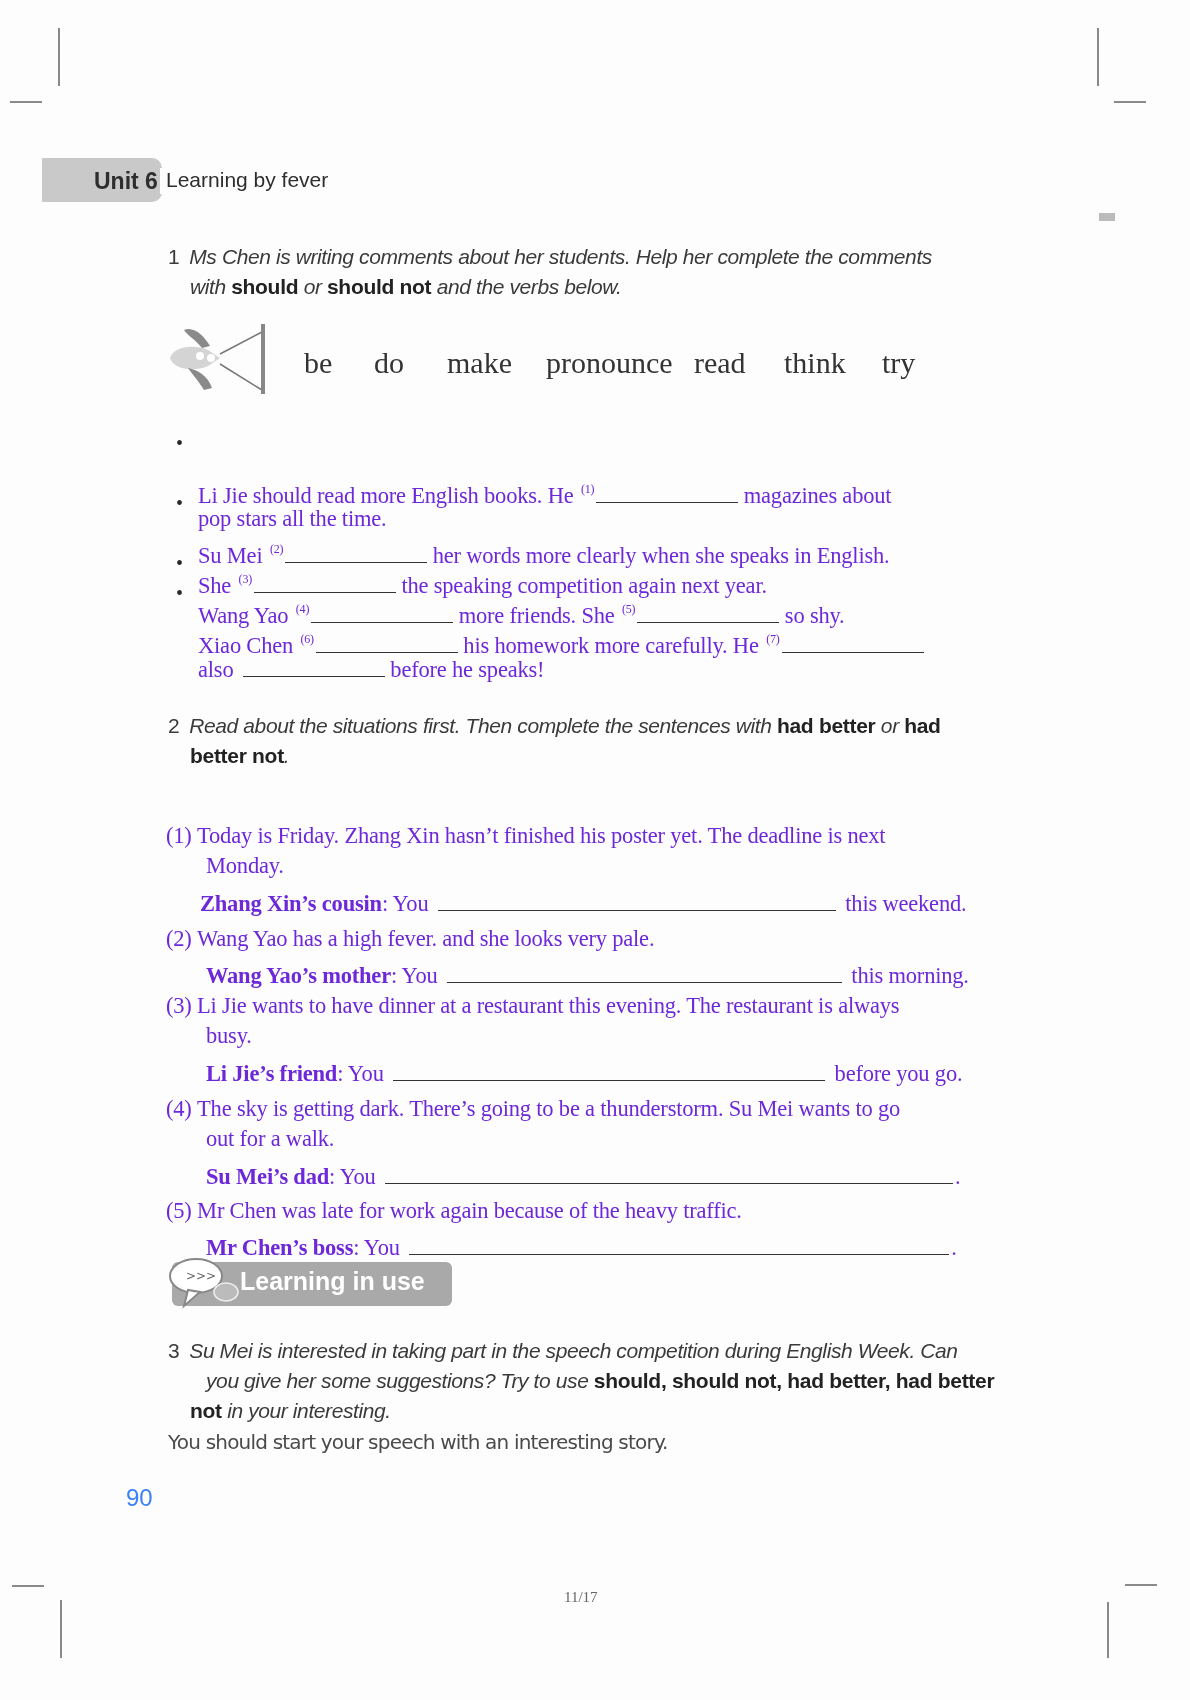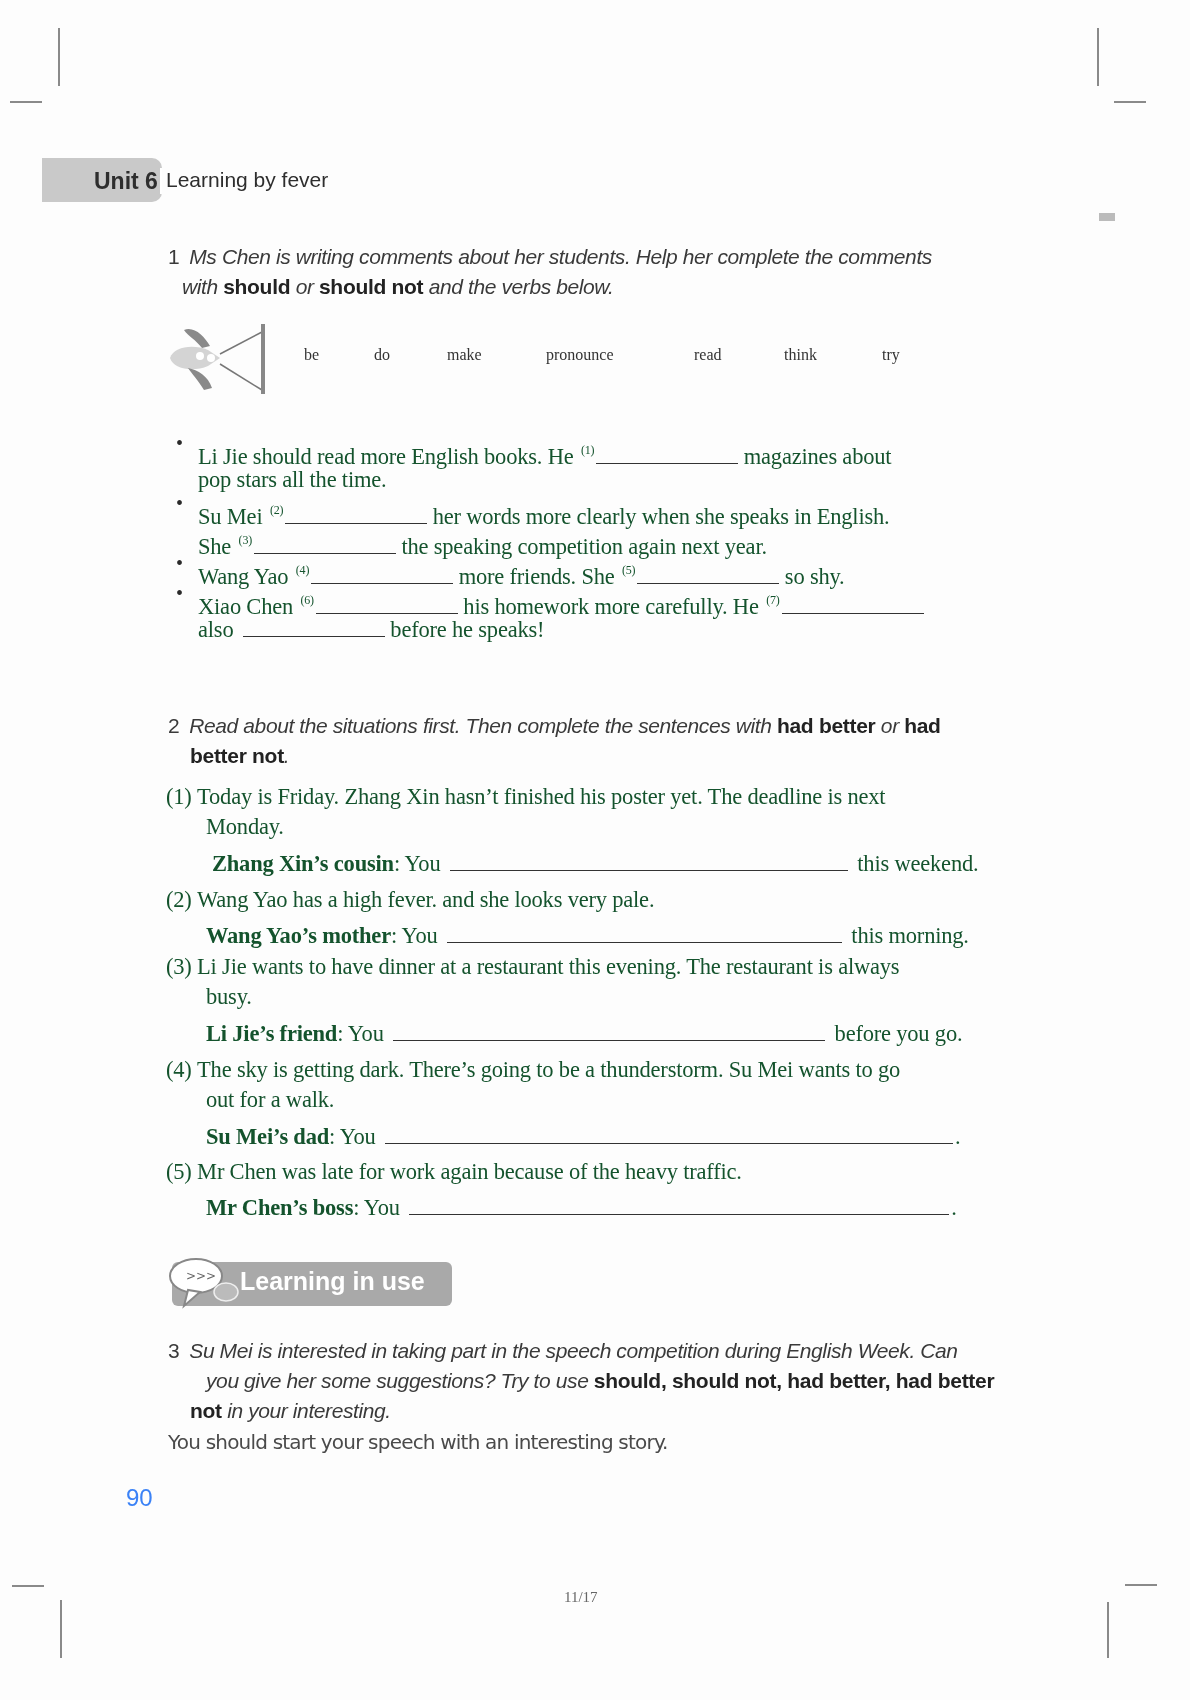--- a/index.html
+++ b/index.html
@@ -20,23 +20,23 @@
   }
   .unit-label { position: absolute; left: 94px; top: 168px; font-size: 23px; font-weight: bold; color: #2e2e2e; }
   .unit-divider { position: absolute; left: 160px; top: 168px; width: 2px; height: 26px; background: #fff; }
   .unit-title { position: absolute; left: 166px; top: 168px; font-size: 21px; color: #2e2e2e; }
 
   .instr { position: absolute; font-size: 21px; line-height: 30px; color: #3a3a3a; font-style: italic; letter-spacing: -0.4px; }
   .instr b { font-style: normal; color: #222; letter-spacing: -0.3px; }
   .instr .num { font-style: normal; margin-right: 10px; }
 
   .word-bank { position: absolute; left: 160px; top: 320px; width: 780px; height: 80px; }
-  .word { position: absolute; top: 26px; font-size: 16px; color: #333; }
-
-  .body-text { position: absolute; font-size: 22.5px; line-height: 44px; color: #14532d; letter-spacing: -0.2px; }
+  .word { position: absolute; top: 26px; font-size: 30px; color: #333; }
+
+  .body-text { position: absolute; font-size: 22.5px; line-height: 26px; color: #6d28d9; letter-spacing: -0.2px; margin-top: 48px; }
   .bullet { position: absolute; left: 176px; font-size: 20px; }
   .blank { display: inline-block; border-bottom: 1.5px solid #333; height: 20px; vertical-align: baseline; }
   sup { font-size: 12px; vertical-align: 10px; margin: 0 2px; }
 
   .speaker { font-weight: bold; }
 
   .grammar-badge {
     position: absolute; left: 172px; top: 1262px; width: 280px; height: 44px;
     background: #a9a9a9; border-radius: 6px;
   }
@@ -61,21 +61,21 @@
 <div class="crop" style="left:1125px;top:1584px;width:32px;height:2px;"></div>
 <div class="abs" style="left:1099px;top:213px;width:16px;height:8px;background:#bbb;"></div>
 
 <div class="unit-tab"></div>
 <div class="unit-label sans">Unit 6</div>
 <div class="unit-divider"></div>
 <div class="unit-title sans">Learning by fever</div>
 
 <div class="instr sans" style="left:168px;top:242px;">
   <span class="num">1</span><span>Ms Chen is writing comments about her students. Help her complete the comments</span><br>
-  <span style="margin-left:14px;">with </span><b>should</b><span> or </span><b>should not</b><span> and the verbs below.</span>
+  <span style="margin-left:22px;">with </span><b>should</b><span> or </span><b>should not</b><span> and the verbs below.</span>
 </div>
 
 <div class="word-bank">
   <svg width="110" height="80" viewBox="0 0 110 80" style="position:absolute;left:4px;top:-2px;">
     <path d="M20 12 C30 8 40 18 46 28 L38 30 C32 22 24 18 20 12Z" fill="#8a8a8a"></path>
     <path d="M6 40 C10 28 30 26 44 32 L56 40 L44 48 C30 54 10 52 6 40Z" fill="#d4d4d4"></path>
     <path d="M24 50 C34 52 44 58 48 70 L40 72 C34 62 28 56 24 50Z" fill="#8a8a8a"></path>
     <circle cx="36" cy="38" r="4" fill="#fff"></circle>
       <circle cx="47" cy="40" r="4" fill="#fff"></circle>
     <line x1="56" y1="36" x2="98" y2="14" stroke="#777" stroke-width="1.5"></line>
@@ -135,21 +135,21 @@
 
 <div class="instr sans" style="left:168px;top:711px;">
   <span class="num">2</span><span>Read about the situations first. Then complete the sentences with </span><b>had better</b><span> or </span><b>had</b><br>
   <b style="margin-left:22px;">better not</b><span>.</span>
 </div>
 
 <div class="body-text" style="left:166px;top:775px;">
   <span>(1)</span>&nbsp;<span>Today is Friday. Zhang Xin hasn’t finished his poster yet. The deadline is next</span>
 </div>
 <div class="body-text" style="left:206px;top:805px;">Monday.</div>
-<div class="body-text" style="left:212px;top:842px;">
+<div class="body-text" style="left:200px;top:842px;">
   <span class="speaker">Zhang Xin’s cousin</span><span>: You</span>
   <span class="blank" style="width:398px;margin:0 4px;"></span>
   <span>this weekend.</span>
 </div>
 
 <div class="body-text" style="left:166px;top:878px;">
   <span>(2)</span>&nbsp;<span>Wang Yao has a high fever. and she looks very pale.</span>
 </div>
 <div class="body-text" style="left:206px;top:914px;">
   <span class="speaker">Wang Yao’s mother</span><span>: You</span>

